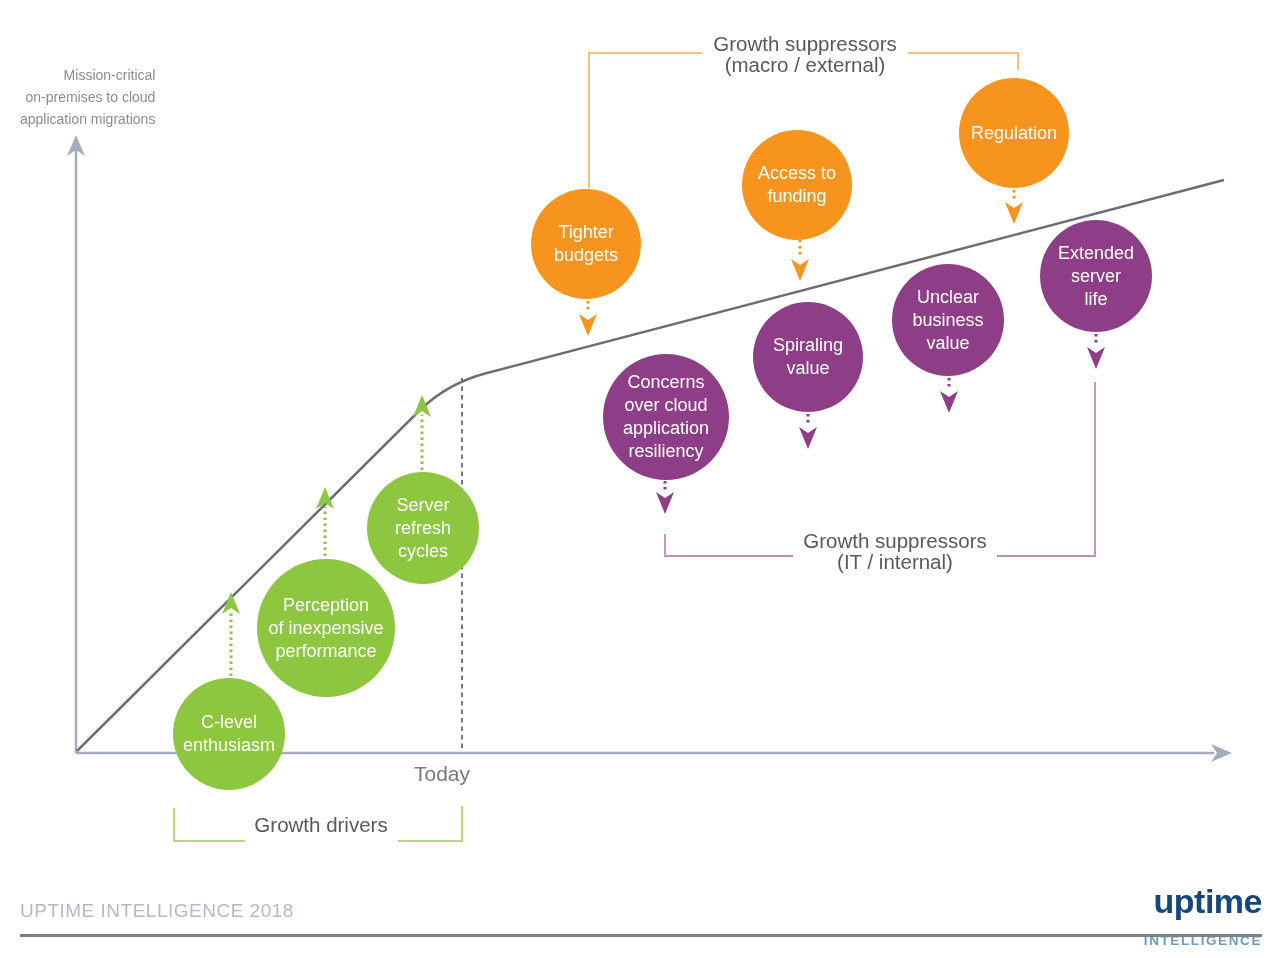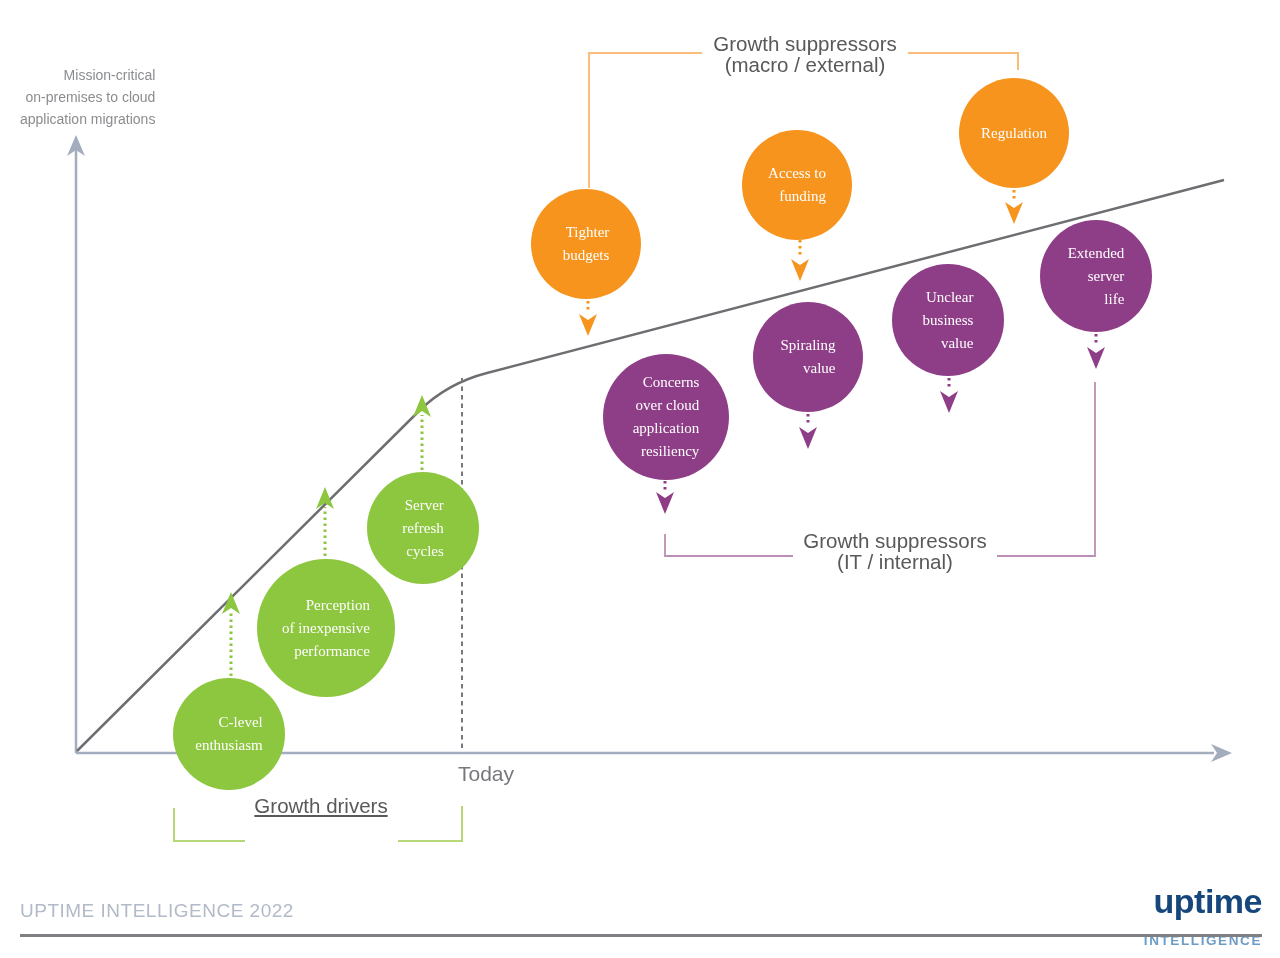--- a/index.html
+++ b/index.html
@@ -20,33 +20,32 @@
   .stem-o{stroke:var(--suppressor-orange);stroke-width:3;stroke-dasharray:2.5 3.5;fill:none;}
   .head-o{fill:var(--suppressor-orange);}
   .stem-p{stroke:var(--suppressor-purple);stroke-width:3;stroke-dasharray:2.5 3.5;fill:none;}
   .head-p{fill:var(--suppressor-purple);}
   .bracket-o{stroke:var(--bracket-orange);stroke-width:2;fill:none;}
   .bracket-p{stroke:var(--bracket-purple);stroke-width:1.8;fill:none;}
   .bracket-gr{stroke:var(--bracket-green);stroke-width:2;fill:none;}
 
   .bubble{
     position:absolute;border-radius:50%;display:flex;align-items:center;justify-content:center;
-    text-align:right;color:#ffffff;font-size:15px;line-height:23px;white-space:pre-line;
+    text-align:center;color:#ffffff;font-size:18px;line-height:23px;white-space:pre-line;
     z-index:3;
-    font-family:Liberation Serif, serif;
   }
   .green{background:var(--driver-green);}
   .orange{background:var(--suppressor-orange);}
   .purple{background:var(--suppressor-purple);}
 
   .diagram-label{position:absolute;color:var(--dark-gray);text-align:center;
     font-size:20.5px;line-height:21px;white-space:pre-line;z-index:2;}
   .y-axis-label{position:absolute;left:20px;top:64px;color:var(--label-gray);
     font-size:14px;line-height:22px;white-space:pre-line;text-align:right;}
-  .today{position:absolute;left:414px;top:762px;width:100px;text-align:right;
+  .today{position:absolute;left:414px;top:762px;width:100px;text-align:left;
     color:var(--mid-gray);font-size:21px;}
   .footer-credit{position:absolute;left:20px;top:900px;color:var(--footer-gray);
     font-size:19px;letter-spacing:0.5px;}
   .logo{position:absolute;right:18px;top:884px;text-align:right;line-height:1;}
   .logo-word{color:var(--logo-navy);font-size:34px;font-weight:bold;letter-spacing:-0.5px;}
   .logo-sub{color:var(--logo-blue);font-size:13.5px;font-weight:bold;letter-spacing:1.6px;margin-top:16px;}
   .bottom-rule{position:absolute;left:20px;right:18px;top:934px;height:3px;background:#7f8083;}
 </style>
 </head>
 <body>
@@ -119,21 +118,21 @@
   </svg>
 
   <div class="y-axis-label">Mission-critical
 on-premises to cloud
 application migrations</div>
 
   <div class="diagram-label" style="left:675px;top:33px;width:260px;">Growth suppressors
 (macro / external)</div>
   <div class="diagram-label" style="left:765px;top:530px;width:260px;">Growth suppressors
 (IT / internal)</div>
-  <div class="diagram-label" style="left:251px;top:795px;width:140px;text-decoration:underline;">Growth drivers</div>
+  <div class="diagram-label" style="left:251px;top:814px;width:140px;">Growth drivers</div>
 
   <div class="today">Today</div>
 
   <div class="bubble green" style="left:173px;top:678px;width:112px;height:112px;">C-level
 enthusiasm</div>
   <div class="bubble green" style="left:257px;top:559px;width:138px;height:138px;">Perception
 of inexpensive
 performance</div>
   <div class="bubble green" style="left:367px;top:472px;width:112px;height:112px;">Server
 refresh
@@ -151,20 +150,20 @@
 resiliency</div>
   <div class="bubble purple" style="left:753px;top:302px;width:110px;height:110px;">Spiraling
 value</div>
   <div class="bubble purple" style="left:1040px;top:220px;width:112px;height:112px;">Extended
 server
 life</div>
   <div class="bubble purple" style="left:892px;top:264px;width:112px;height:112px;">Unclear
 business
 value</div>
 
-  <div class="footer-credit">UPTIME INTELLIGENCE 2022</div>
+  <div class="footer-credit">UPTIME INTELLIGENCE 2018</div>
   <div class="logo">
     <div class="logo-word">uptime</div>
     <div class="logo-sub">INTELLIGENCE</div>
   </div>
   <div class="bottom-rule"></div>
 
 </div>
 
 </body></html>

